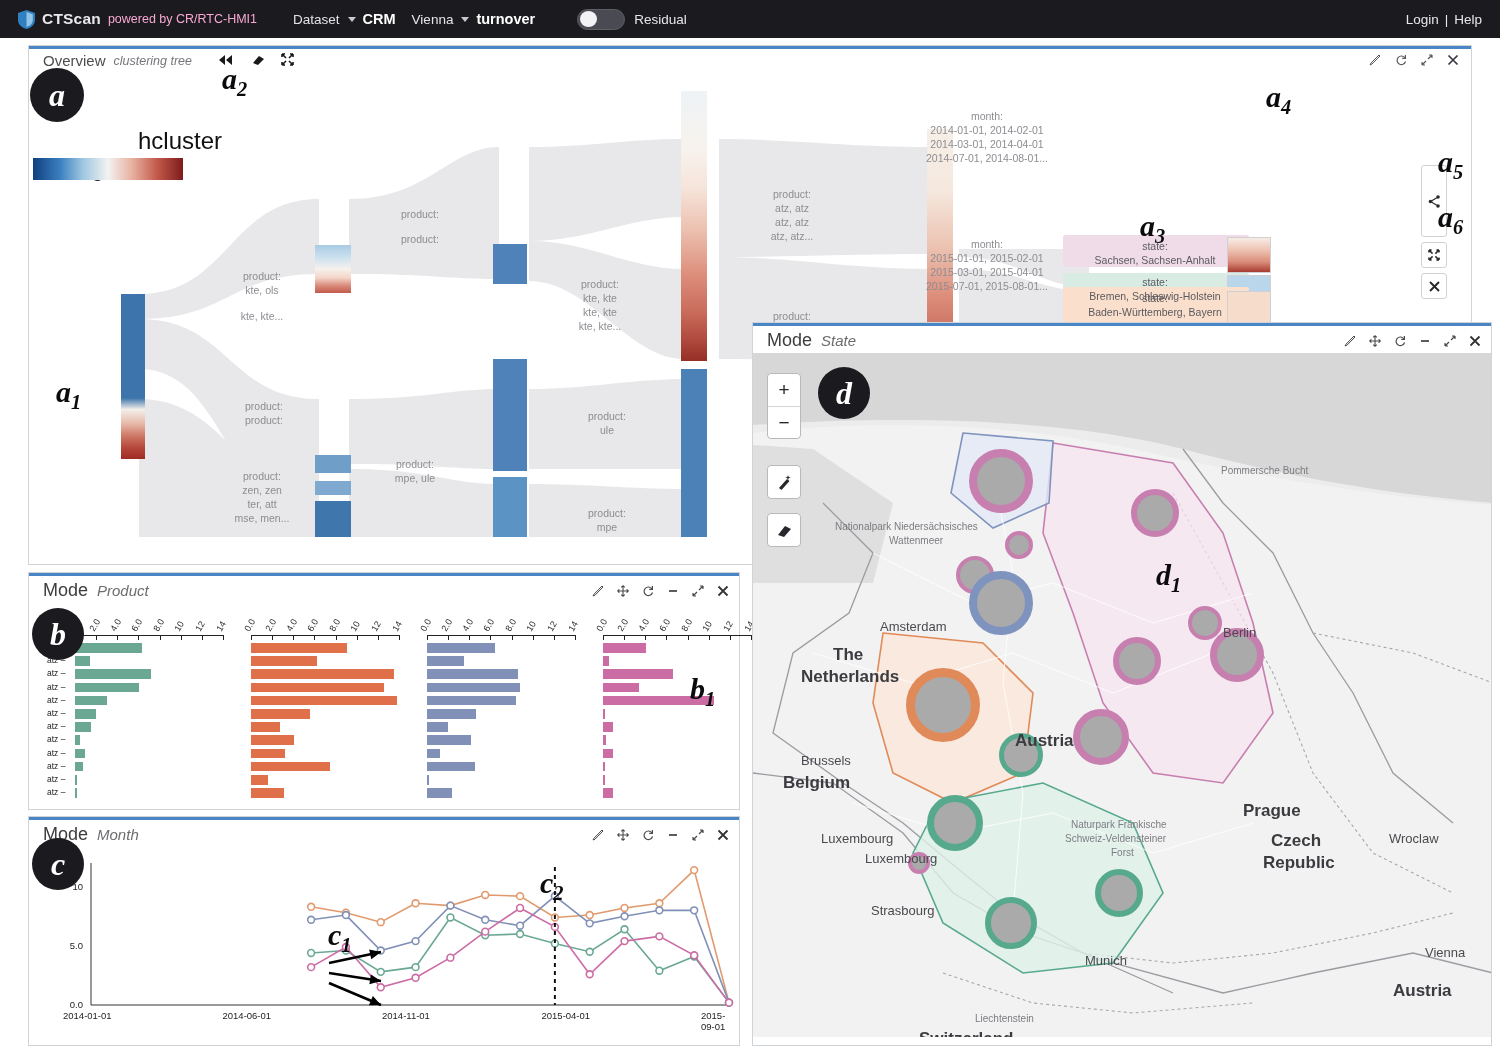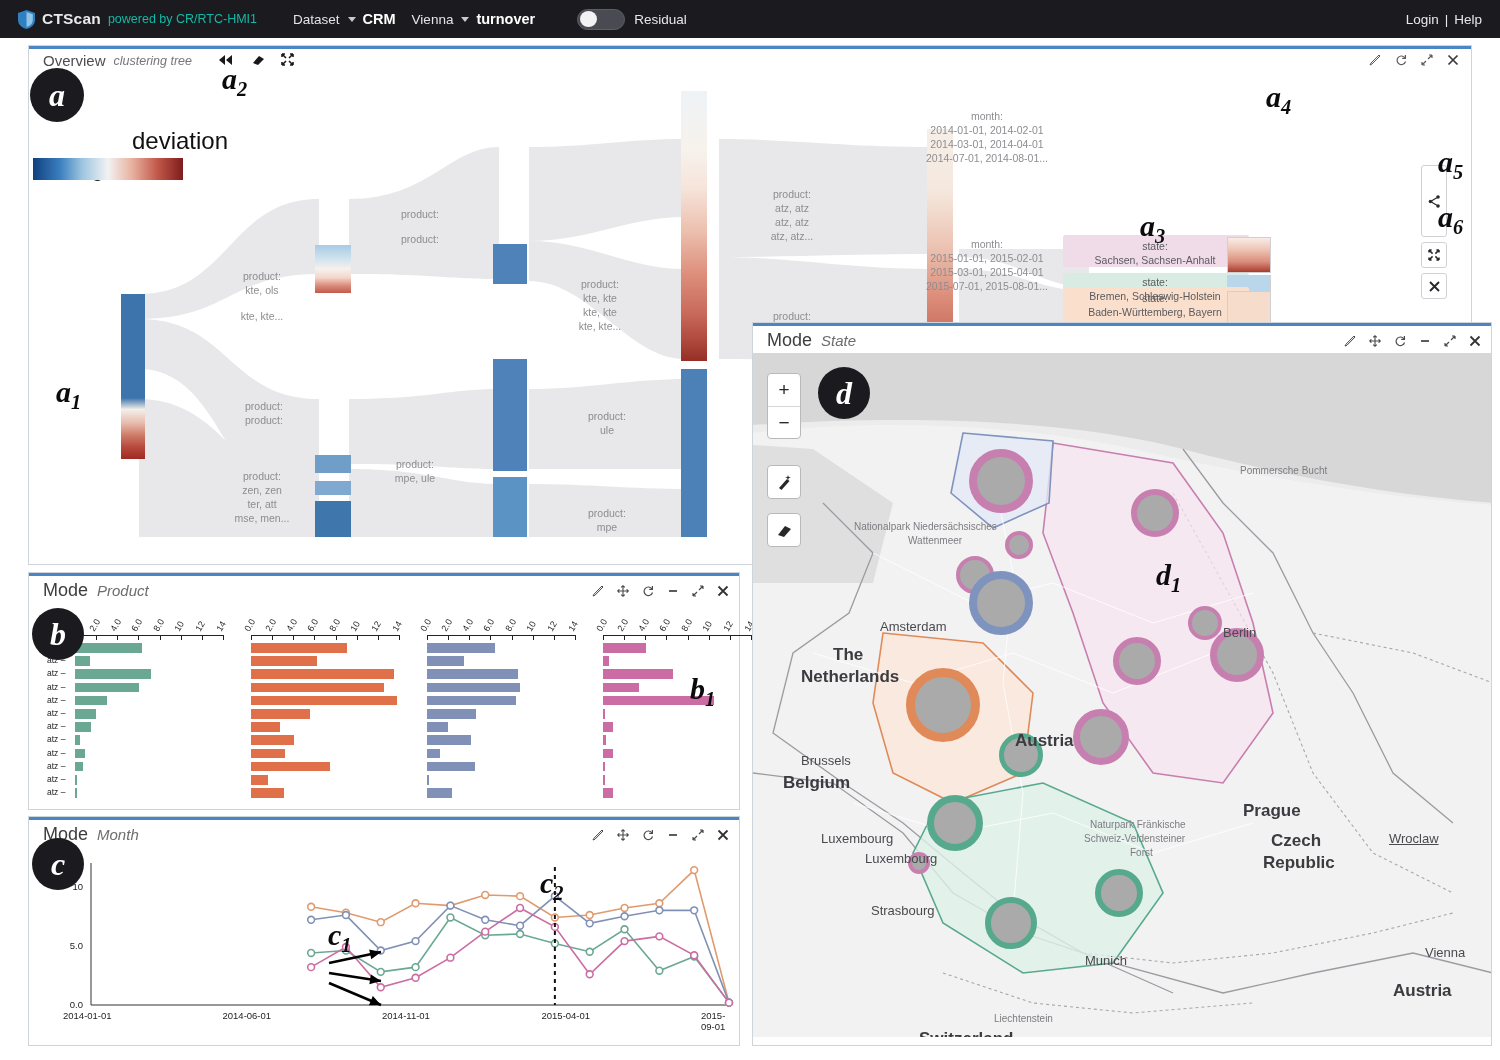--- a/index.html
+++ b/index.html
@@ -14,21 +14,21 @@
   
   #navbar {
     position:absolute; left:0; top:0; width:1500px; height:38px;
     background:#1b1b1f; color:#e9e9ec;
     display:flex; align-items:center; padding:0 18px;
     font-size:15px;
   }
   .brand { display:flex; align-items:center; gap:7px; margin-right:36px; }
   .brand-logo { width:17px; height:19px; position:relative; }
   .brand-name { font-weight:700; letter-spacing:.2px; font-size:15.5px;text-align:right; }
-  .brand-sub { font-size:12.5px; color:#14b8a6; font-weight:400; }
+  .brand-sub { font-size:12.5px; color:#f9a8d4; font-weight:400; }
   .nav-group { display:flex; align-items:center; gap:7px; margin-right:16px; font-size:13.5px; }
   .nav-label { color:#e4e4e8; }
   .caret { width:0;height:0;border-left:4px solid transparent;border-right:4px solid transparent;border-top:5px solid #c9c9cf; display:inline-block; margin-left:1px;}
   .nav-value { font-weight:700; font-size:14.5px; color:#fff; }
   .toggle-wrap { display:flex; align-items:center; gap:9px; margin-left:26px; }
   .toggle {
     width:48px; height:21px; border-radius:11px; background:#4a4a52;
     position:relative; border:1px solid #5e5e66;
   }
   .toggle .knob {
@@ -135,21 +135,21 @@
     display:flex; flex-direction:column; overflow:hidden;
   }
   .map-ctrl div {
     height:32px; display:flex; align-items:center; justify-content:center;
     font-size:19px; color:#29292c;
   }
   .map-ctrl div + div { border-top:1px solid #d6d6da; }
   .mlabel { position:absolute; color:#4c4c50; white-space:nowrap; }
   .mlabel.big { font-weight:700; font-size:17px; color:#3b3b40; }
   .mlabel.city { font-size:13px; color:#4a4a4f; }
-  .mlabel.small { font-size:10px; color:#7c7c82;margin-left:19px; }
+  .mlabel.small { font-size:10px; color:#7c7c82; }
   .donut { position:absolute; border-radius:50%; background:#aaaaaa; }
   .watermark {
     position:absolute; font-size:40px; color:rgba(255,255,255,.80);
     font-family:"DejaVu Sans", sans-serif; letter-spacing:2px;
     text-shadow:0 0 2px rgba(120,120,120,.35);
   }
 </style>
 </head>
 <body>
 
@@ -234,21 +234,21 @@
         <svg width="12" height="12" viewBox="0 0 12 12">
             <path d="M1.5 1.5 L10.5 10.5 M10.5 1.5 L1.5 10.5" stroke="#3a3a3e" stroke-width="1.7"></path>
           </svg>
       </span>
     </span>
   </div>
 
   <div id="ov-canvas">
 
     <div id="legend">
-      <div class="dev-title">deviation</div>
+      <div class="dev-title">hcluster</div>
       <div class="row">
         <span class="lbl">low</span>
         <span class="bar"></span>
         <span class="lbl">high</span>
       </div>
     </div>
 
     <svg width="1442" height="468" style="position:absolute;left:0;top:0">
 
       <path d="M110,225 C200,225 200,130 290,130 L290,205 C200,205 200,250 110,250 Z" fill="#e8e8ea"></path>
@@ -788,21 +788,21 @@
       <div class="mlabel small" style="left: 136px; top: 182px;">Wattenmeer</div>
       <div class="mlabel city" style="left: 84px; top: 266px; margin-left: 43px;">Amsterdam</div>
       <div class="mlabel big" style="left: 80px; top: 292px;">The</div>
       <div class="mlabel big" style="left: 48px; top: 314px;">Netherlands</div>
       <div class="mlabel city" style="left: 48px; top: 400px;">Brussels</div>
       <div class="mlabel big" style="left: 30px; top: 420px;">Belgium</div>
       <div class="mlabel city" style="left: 68px; top: 478px;">Luxembourg</div>
       <div class="mlabel city" style="left: 112px; top: 498px;">Luxembourg</div>
       <div class="mlabel big" style="left: 262px; top: 378px;">Austria</div>
       <div class="mlabel city" style="left: 470px; top: 272px;">Berlin</div>
-      <div class="mlabel city" style="left: 636px; top: 478px; text-decoration: underline;">Wroclaw</div>
+      <div class="mlabel city" style="left: 636px; top: 478px;">Wroclaw</div>
       <div class="mlabel big" style="left: 490px; top: 448px;">Prague</div>
       <div class="mlabel big" style="left: 518px; top: 478px;">Czech</div>
       <div class="mlabel big" style="left: 510px; top: 500px;">Republic</div>
       <div class="mlabel small" style="left: 318px; top: 466px;">Naturpark Fränkische</div>
       <div class="mlabel small" style="left: 312px; top: 480px;">Schweiz-Veldensteiner</div>
       <div class="mlabel small" style="left: 358px; top: 494px;">Forst</div>
       <div class="mlabel city" style="left: 118px; top: 550px;">Strasbourg</div>
       <div class="mlabel city" style="left: 332px; top: 600px;">Munich</div>
       <div class="mlabel city" style="left: 672px; top: 592px;">Vienna</div>
       <div class="mlabel big" style="left: 640px; top: 628px;">Austria</div>

